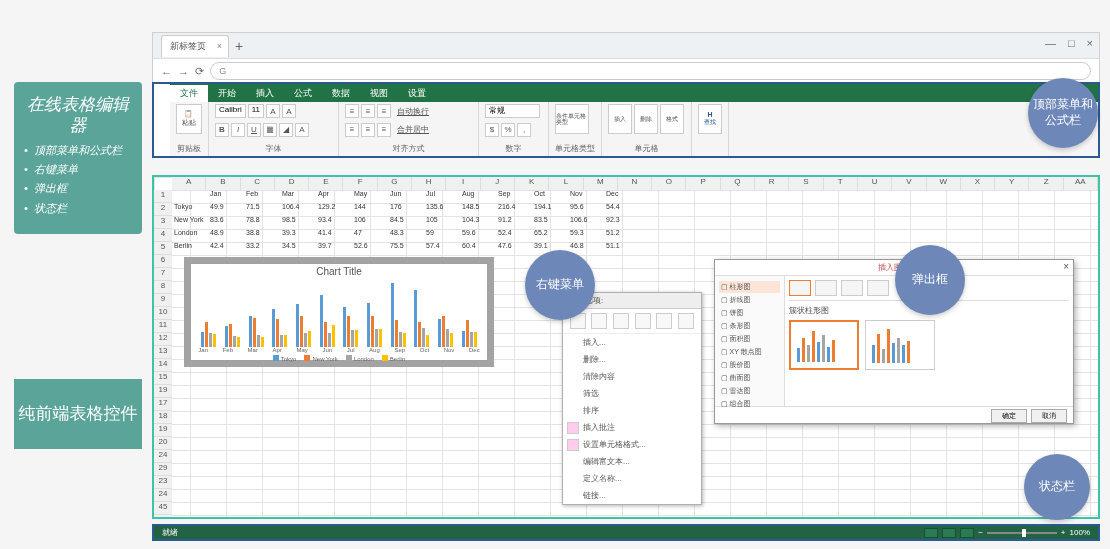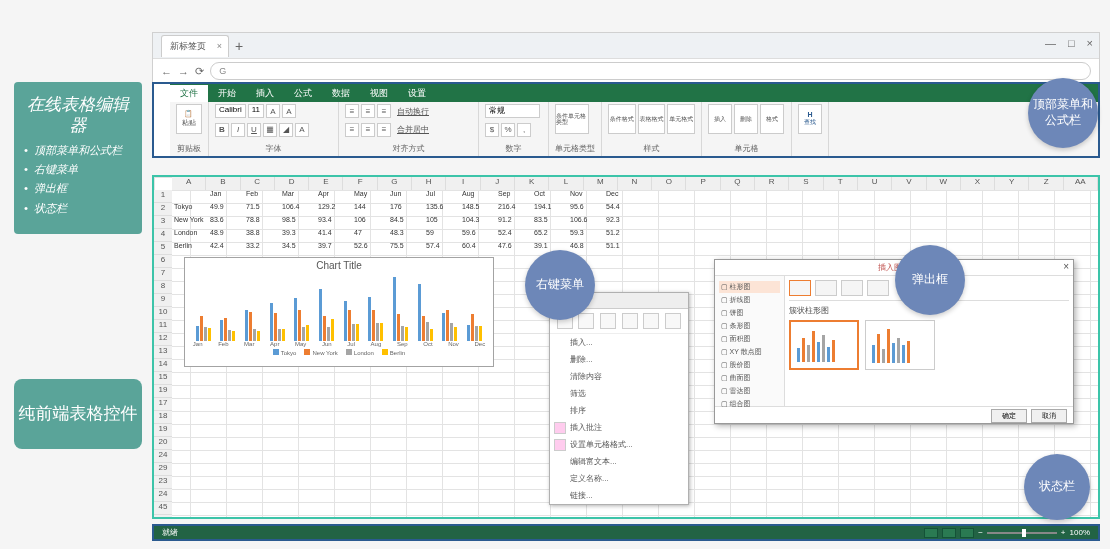--- a/index.html
+++ b/index.html
@@ -5,21 +5,21 @@
 * { margin:0; padding:0; box-sizing:border-box; font-family:"Microsoft YaHei",Arial,sans-serif; }
 body { background:#f5f5f5; width:1110px; height:549px; position:relative; overflow:hidden; }
 
 
 .annot-left { position:absolute; left:14px; top:82px; width:128px; background:#5aa499; color:#fff; border-radius:4px; padding:12px 10px 14px; font-size:11px;font-style:italic; }
 .annot-left h3 { font-size:17px; font-weight:500; text-align:center; margin-bottom:6px; line-height:1.25; }
 .annot-left ul { list-style:none; }
 .annot-left li { margin:4px 0; padding-left:10px; position:relative; line-height:1.4; }
 .annot-left li:before { content:"•"; position:absolute; left:0; }
 
-.annot-left2 { position:absolute; left:14px; top:379px; width:128px; height:70px; background:#5aa499; color:#fff; border-radius:8px; display:flex; align-items:center; justify-content:center; font-size:17px; text-align:left; line-height:1.25; }
+.annot-left2 { position:absolute; left:14px; top:379px; width:128px; height:70px; background:#5aa499; color:#fff; border-radius:0; display:flex; align-items:center; justify-content:center; font-size:17px; text-align:left; line-height:1.25; }
 
 
 .callout { position:absolute; width:70px; height:70px; border-radius:50%; background:#6d87b8; color:#fff; display:flex; align-items:center; justify-content:center; text-align:center; font-size:12px; line-height:1.3; z-index:50; box-shadow:0 2px 5px rgba(0,0,0,0.2); }
 .callout.top-right { right:12px; top:78px; }
 .callout.context { left:525px; top:250px; }
 .callout.popup { right:145px; top:245px; }
 .callout.status { right:20px; top:454px; width:66px; height:66px; }
 
 
 .browser { position:absolute; left:152px; top:32px; right:10px; height:50px; background:#eef1f4; border:1px solid #d0d0d0; }
@@ -51,32 +51,32 @@
 .grid-bg { position:absolute; inset:0; background-image:linear-gradient(#e3e3e3 1px,transparent 1px),linear-gradient(90deg,#e3e3e3 1px,transparent 1px); background-size:36px 13px; }
 .colhdr { position:absolute; top:0; left:18px; right:0; height:13px; display:flex; background:#f0f0f0; font-size:8px; color:#555; }
 .colhdr div { width:36px; text-align:center; border-right:1px solid #ddd; }
 .rowhdr { position:absolute; top:13px; left:0; width:18px; background:#f0f0f0; font-size:8px; color:#555; }
 .rowhdr div { height:13px; text-align:center; border-bottom:1px solid #ddd; }
 .datacells { position:absolute; top:13px; left:18px; font-size:7px; color:#333; }
 .datacells .drow { display:flex; height:13px; }
 .datacells .dcell { width:36px; padding-left:2px; overflow:hidden; white-space:nowrap; }
 
 
-.chart { position:absolute; left:30px; top:80px; width:310px; height:110px; background:#fff; border:1px solid #a3a3a3; }
+.chart { position:absolute; left:30px; top:80px; width:310px; height:110px; background:#fff; border:7px solid #a3a3a3; }
 .chart-title { text-align:center; font-size:10px; color:#555; margin-top:2px; }
 .chart-plot { height:70px; display:flex; align-items:flex-end; justify-content:space-around; padding:0 6px; }
 .bargrp { display:flex; gap:1px; align-items:flex-end; }
 .bar { width:3px; }
 .b-tokyo{background:#5b9bd5;} .b-ny{background:#ed7d31;} .b-london{background:#a5a5a5;} .b-berlin{background:#ffc000;}
 .chart-x { display:flex; justify-content:space-around; font-size:6px; color:#666; }
 .chart-legend { display:flex; justify-content:center; gap:8px; font-size:6px; color:#666; margin-top:2px; }
 .leg-sw { width:6px; height:6px; display:inline-block; margin-right:2px; }
 
 
-.ctxmenu { position:absolute; left:395px; top:115px; width:140px; background:#fff; border:1px solid #b0b0b0; box-shadow:1px 1px 4px rgba(0,0,0,0.3); font-size:8px; z-index:30; }
+.ctxmenu { position:absolute; left:408px; top:115px; width:140px; background:#fff; border:1px solid #b0b0b0; box-shadow:1px 1px 4px rgba(0,0,0,0.3); font-size:8px; z-index:30; }
 .ctxmenu .hdr { background:#eee; border-bottom:1px solid #ccc; padding:2px 6px; color:#555; }
 .ctxmenu .iconrow { display:flex; justify-content:space-around; padding:4px; border-bottom:1px solid #eee; }
 .ctxmenu .iconrow .ci { width:16px; height:16px; border:1px solid #ccc; background:#f8f8f8; }
 .ctxmenu .mi { padding:3px 8px 3px 20px; color:#555; position:relative; }
 .ctxmenu .mi.icon:before { content:""; position:absolute; left:4px; top:3px; width:10px; height:10px; border:1px solid #ccc; background:#fce; }
 
 
 .dialog { position:absolute; left:560px; top:82px; width:360px; height:165px; background:#fff; border:1px solid #999; box-shadow:2px 2px 6px rgba(0,0,0,0.3); z-index:25; }
 .dialog .titlebar { height:16px; background:#fff; border-bottom:1px solid #ddd; font-size:8px; text-align:center; color:#c0504d; padding-top:2px; position:relative; }
 .dialog .titlebar .x { position:absolute; right:4px; top:1px; font-size:10px; color:#555; }
@@ -208,34 +208,20 @@
         <div class="ricon">%</div>
         <div class="ricon">,</div>
       </div>
       <div class="label">数字</div>
     </div>
     <div class="rgroup">
       <div class="ricon big" style="width:34px;">
           <span style="font-size:6px;line-height:1;">条件单元格类型</span>
         </div>
       <div class="label">单元格类型</div>
-    </div>
-    <div class="rgroup" style="width:100px;">
-      <div class="font-row">
-        <div class="ricon big" style="width:28px;">
-            <span style="font-size:6px;">条件格式</span>
-          </div>
-        <div class="ricon big" style="width:28px;">
-            <span style="font-size:6px;">表格格式</span>
-          </div>
-        <div class="ricon big" style="width:28px;">
-            <span style="font-size:6px;">单元格式</span>
-          </div>
-      </div>
-      <div class="label">样式</div>
     </div>
     <div class="rgroup" style="width:90px;">
       <div class="font-row">
         <div class="ricon big" style="width:24px;">
             <span style="font-size:6px;">插入</span>
           </div>
         <div class="ricon big" style="width:24px;">
             <span style="font-size:6px;">删除</span>
           </div>
         <div class="ricon big" style="width:24px;">

